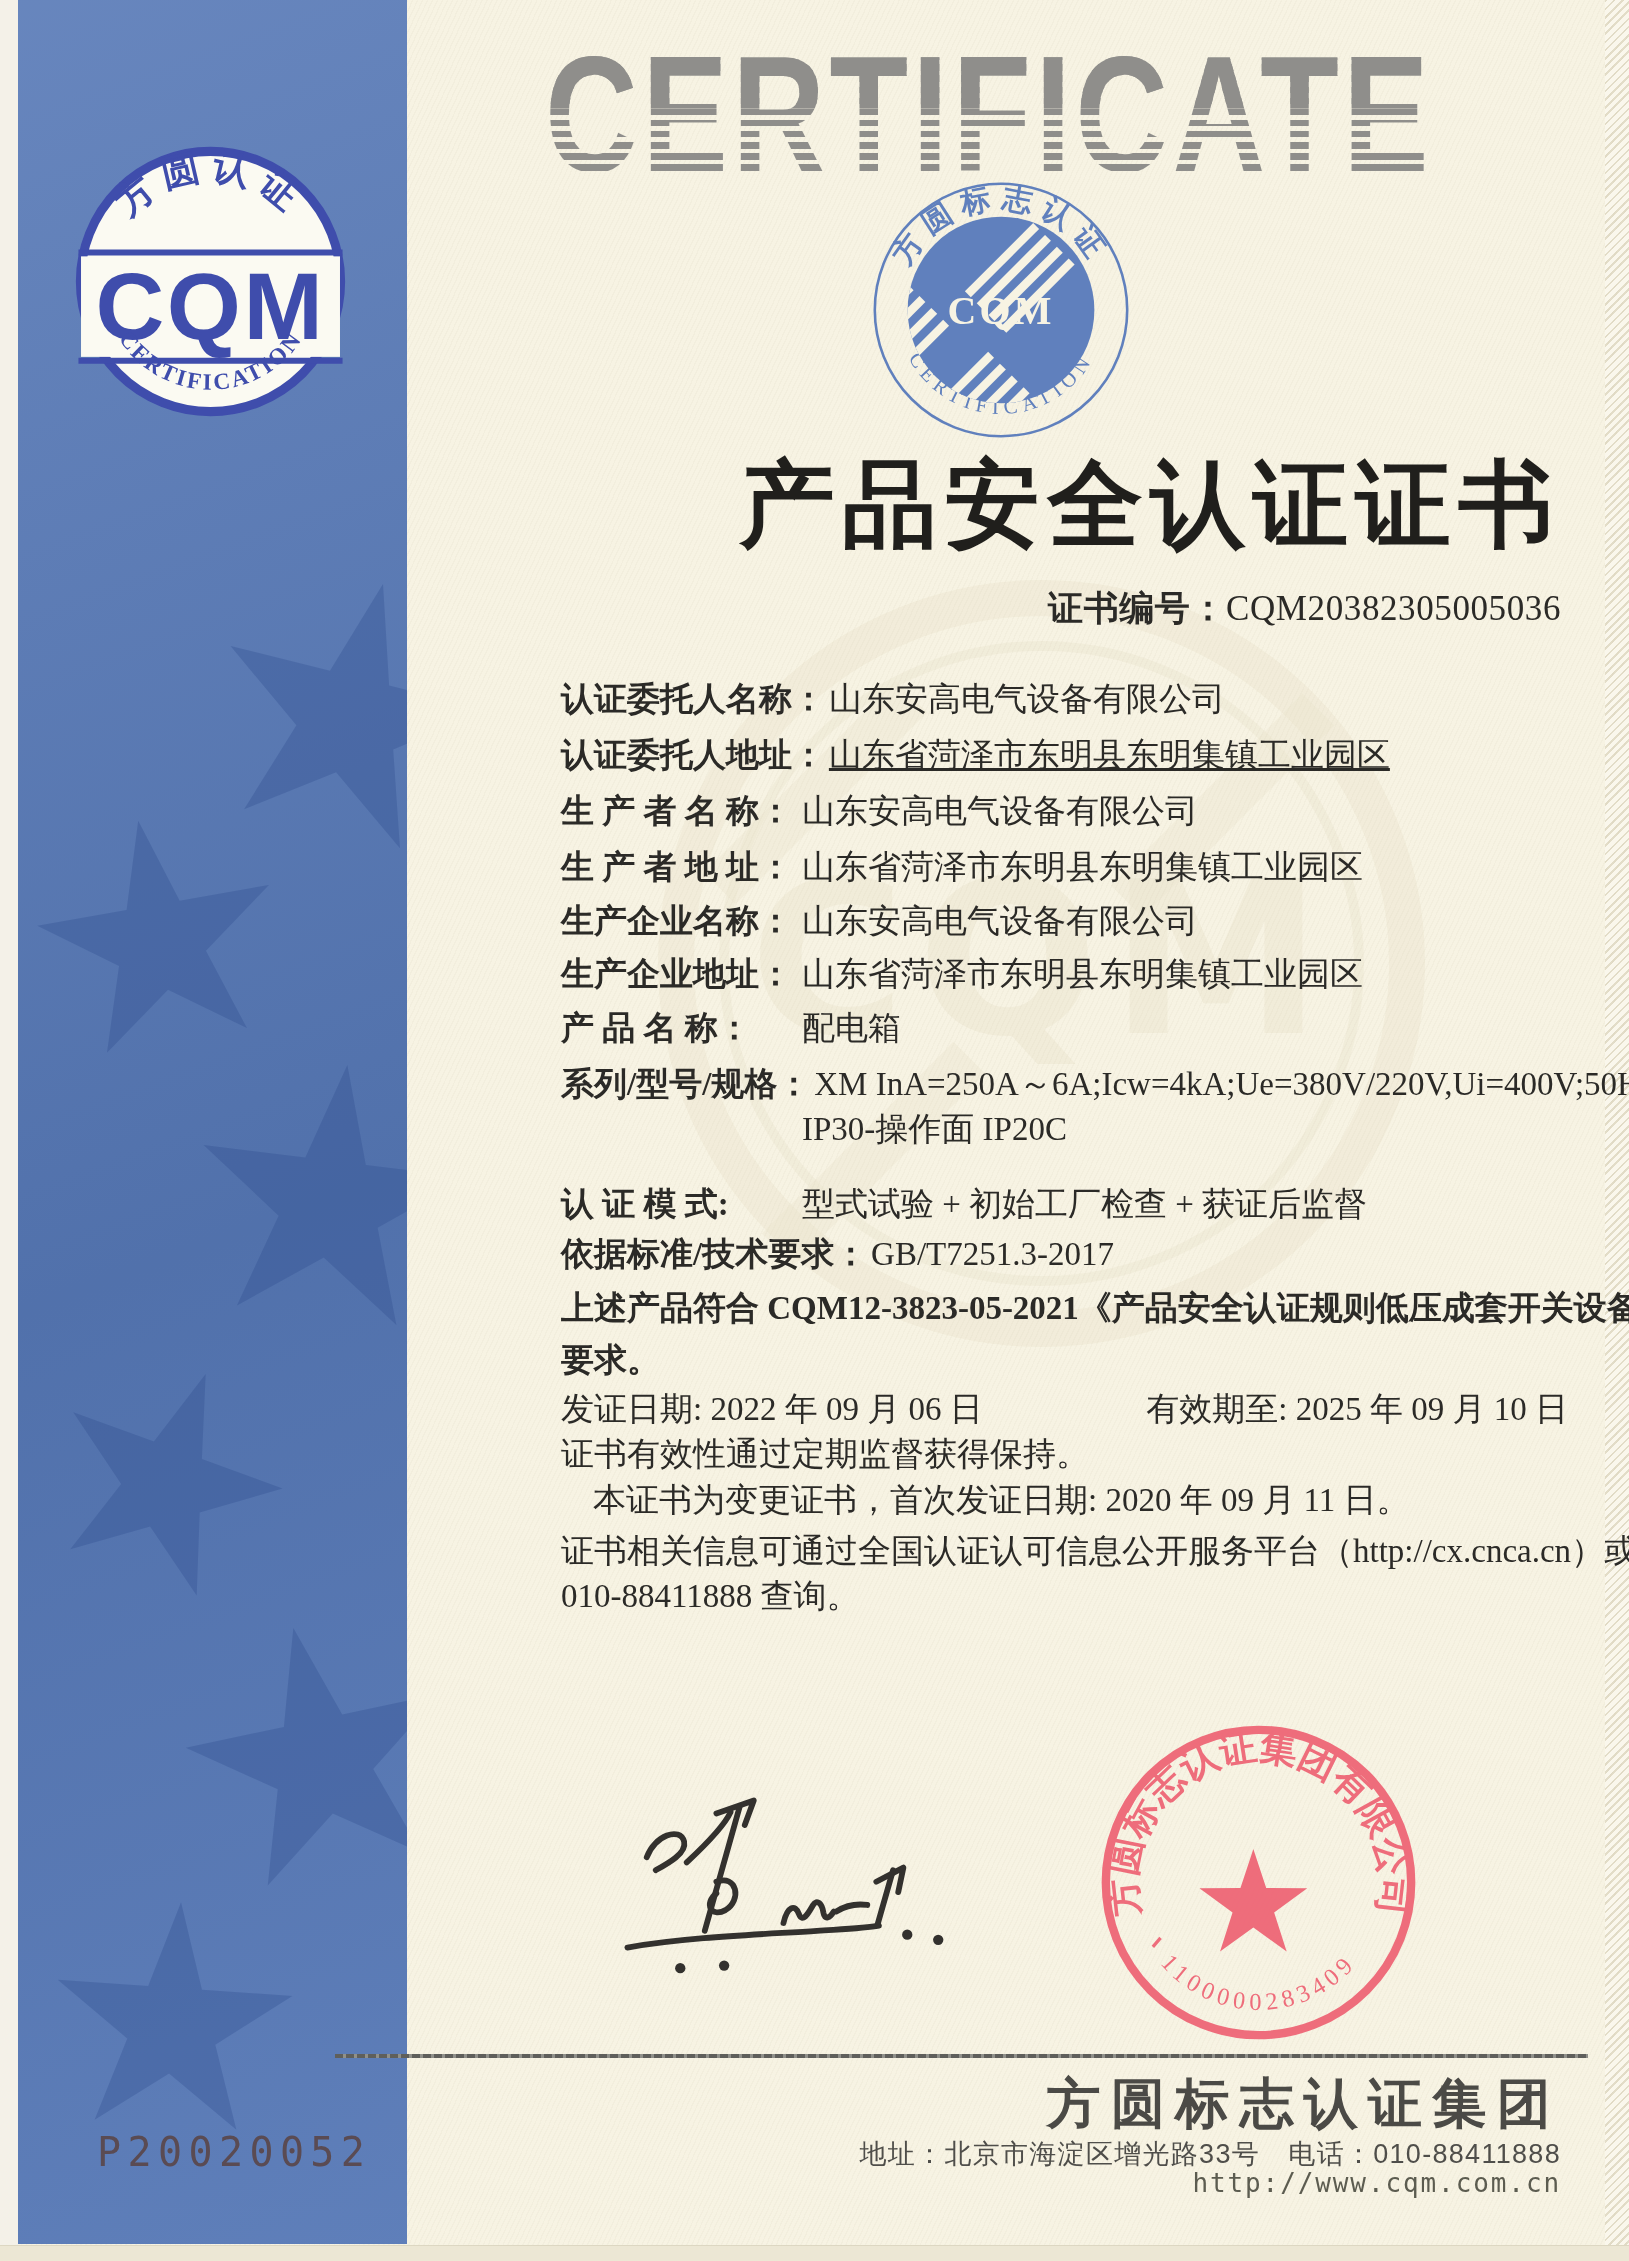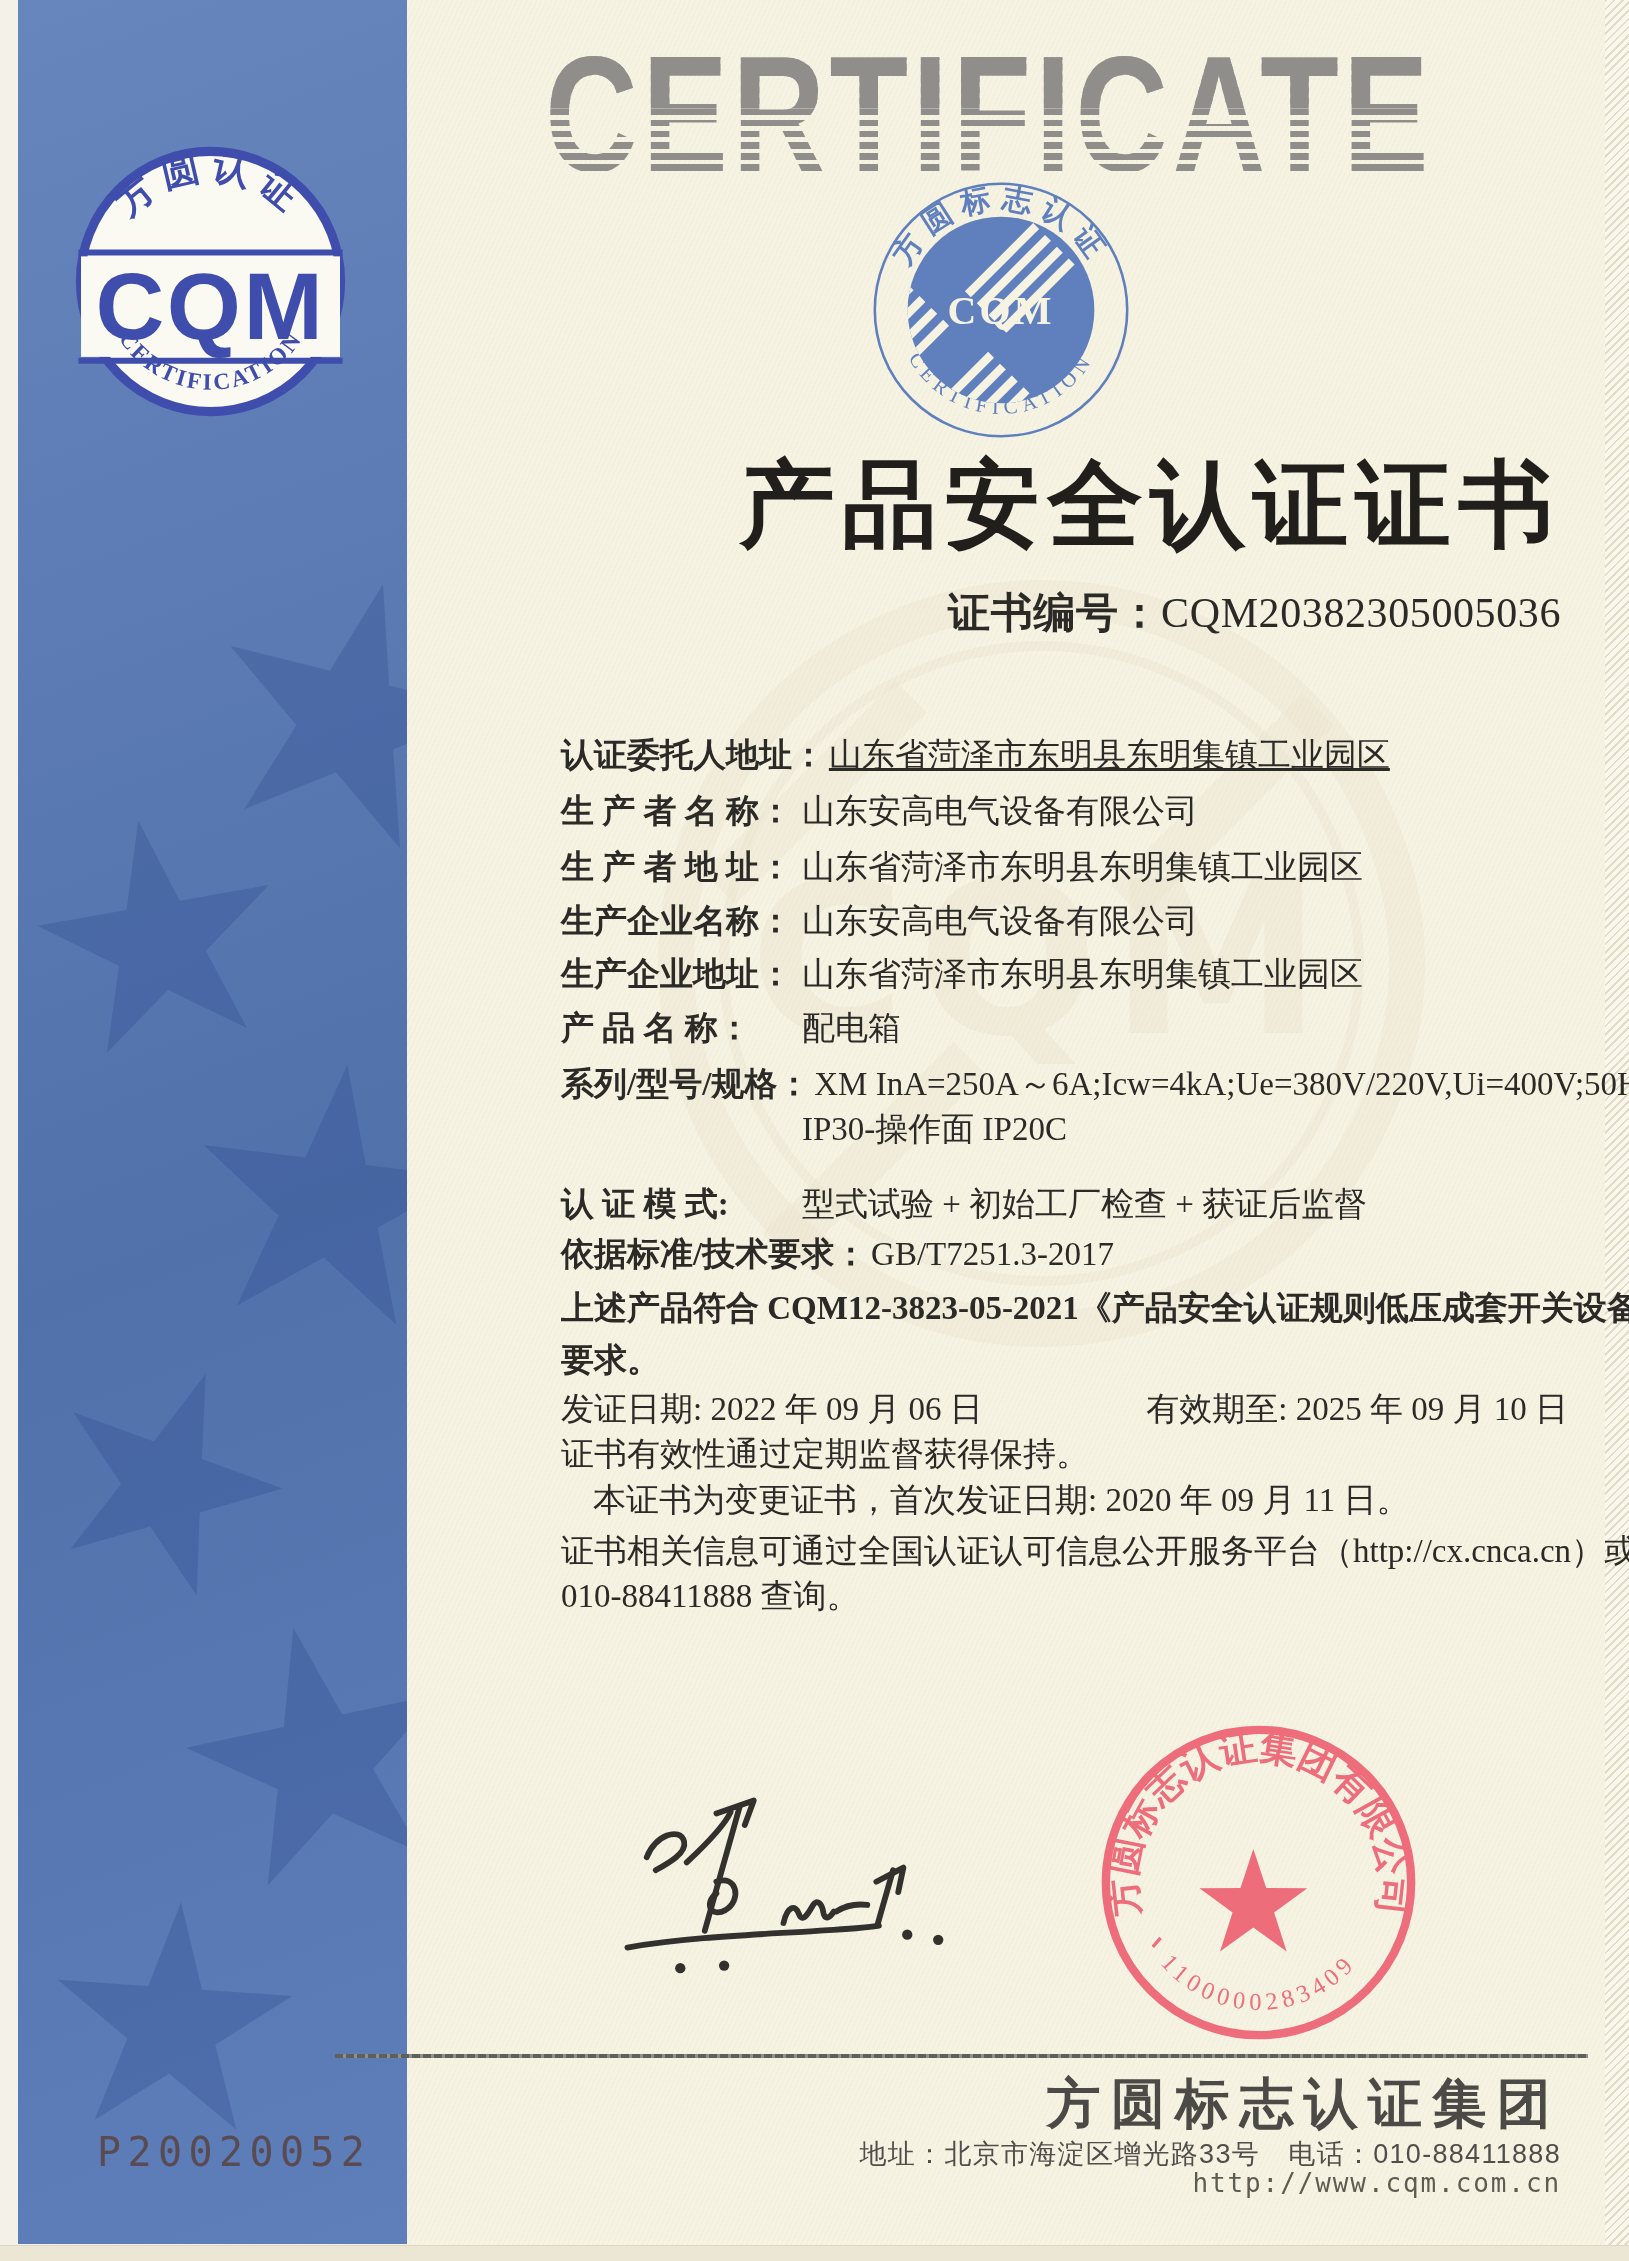--- a/index.html
+++ b/index.html
@@ -31,21 +31,21 @@
   .ghost{left:658px;top:580px;width:767px;height:767px;opacity:.5;pointer-events:none;}
   .ghost .ring{position:absolute;left:0;top:0;right:0;bottom:0;border:36px solid rgba(219,210,180,0.40);border-radius:50%;}
   .ghost .ring2{position:absolute;left:61px;top:61px;right:61px;bottom:61px;border:10.3px solid rgba(219,210,180,0.35);border-radius:50%;}
   .ghost .letters{position:absolute;left:0;right:0;top:255px;text-align:center;
     font-family:"DejaVu Sans",sans-serif;font-weight:700;font-size:213px;letter-spacing:11.6px;
     color:rgba(219,210,180,0.42);}
   .ghost .bar{position:absolute;width:45px;height:271px;background:rgba(219,210,180,0.33);transform:rotate(45deg);}
   
   .center-band{left:426px;width:1135px;text-align:right;}
   .title{top:453px;font-size:95px;font-weight:700;letter-spacing:7.7px;color:#201f1c;line-height:1.1;}
-  .certno{top:585px;font-size:42px;letter-spacing:0.6px;}
+  .certno{top:585px;font-size:35px;letter-spacing:0.6px;}
   .certno .lab{font-weight:700;}
   
   .row{position:absolute;left:561px;width:1032px;line-height:41px;font-size:33px;white-space:nowrap;}
   .row .lab{display:inline-block;min-width:237px;font-weight:700;}
   .row .val{margin-left:3.9px;}
   .bold{font-weight:700;}
   .dates{display:flex;justify-content:space-between;width:1007px;}
   
   .foot-line{left:335px;top:2054px;width:1253px;height:3.9px;
     background-image:repeating-linear-gradient(90deg,#5f5f5b 0 8.4px,#90908a 8.4px 11px);}
@@ -138,20 +138,22 @@
       </g>
     </g>
     <text x="205" y="227" text-anchor="middle" font-family="DejaVu Sans, sans-serif" font-size="62" font-weight="bold" fill="#f7f3e3" letter-spacing="5">CQM</text>
   </svg>
 
   <div class="abs center-band title">产品安全认证证书</div>
   <div class="abs center-band certno">
     <span class="lab">证书编号：</span><span>CQM20382305005036</span>
   </div>
 
+  <div class="row" style="top:679px;">
+    <span class="lab">认证委托人名称：</span><span class="val">山东安高电气设备有限公司</span></div>
   <div class="row" style="top:735px;text-decoration:underline;">
     <span class="lab">认证委托人地址：</span><span class="val">山东省菏泽市东明县东明集镇工业园区</span></div>
   <div class="row" style="top:791px;">
     <span class="lab">生 产 者 名 称：</span><span class="val">山东安高电气设备有限公司</span></div>
   <div class="row" style="top:847px;">
     <span class="lab">生 产 者 地 址：</span><span class="val">山东省菏泽市东明县东明集镇工业园区</span></div>
   <div class="row" style="top:901px;">
     <span class="lab">生产企业名称：</span><span class="val">山东安高电气设备有限公司</span></div>
   <div class="row" style="top:954px;">
     <span class="lab">生产企业地址：</span><span class="val">山东省菏泽市东明县东明集镇工业园区</span></div>

